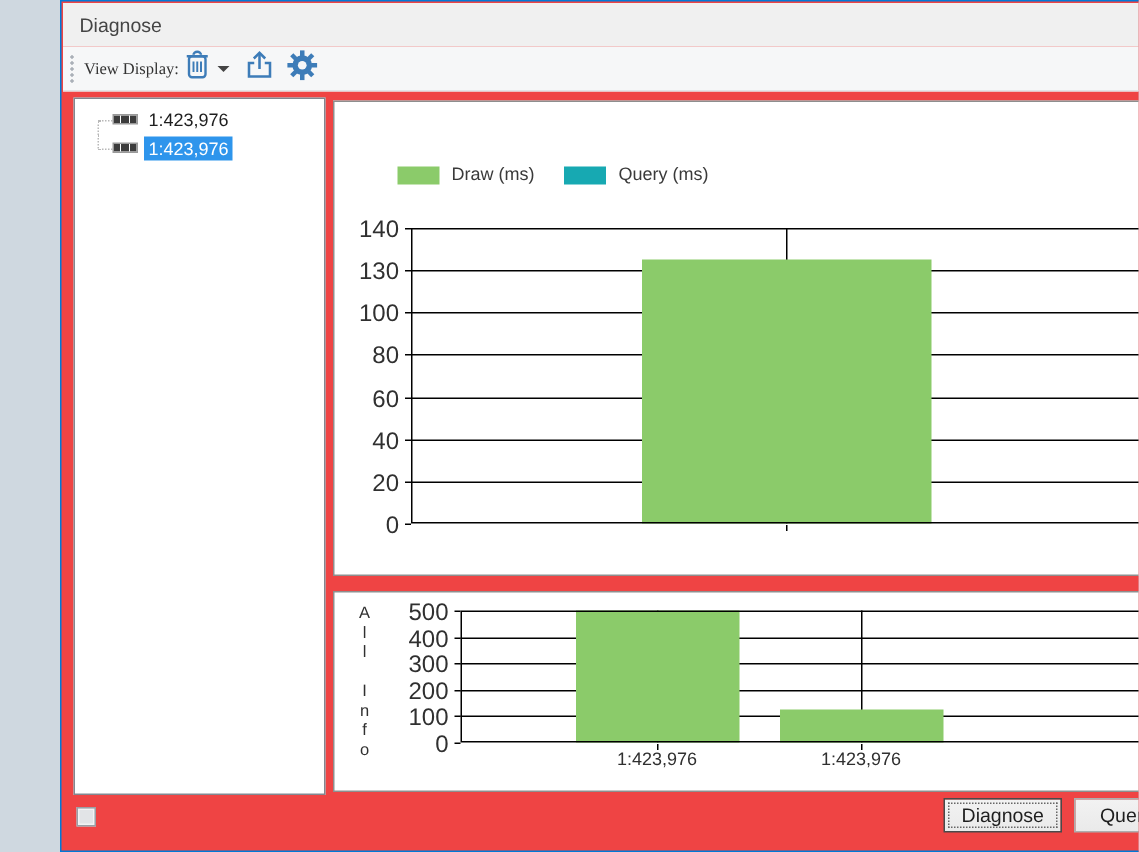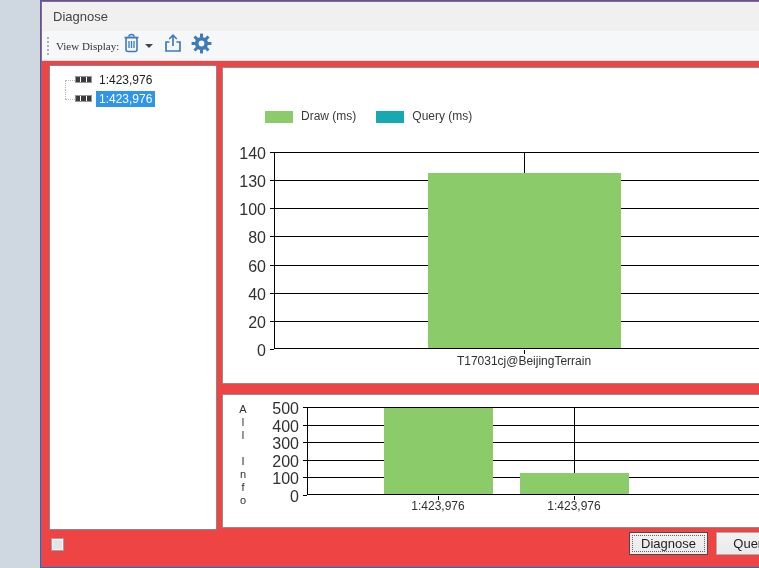--- a/index.html
+++ b/index.html
@@ -180,21 +180,20 @@
       <div class="abs tick" style="left: 47px; top: 112px; width: 4px; height: 1px;"></div>
       <div class="abs tick" style="left: 544px; top: 112px; width: 3px; height: 1px;"></div>
       <div class="abs axis-num" style="left: 3px; top: 105px; width: 40px;">130</div>
       <div class="abs tick" style="left: 47px; top: 84px; width: 4px; height: 1px;"></div>
       <div class="abs tick" style="left: 544px; top: 84px; width: 3px; height: 1px;"></div>
       <div class="abs axis-num" style="left: 3px; top: 77px; width: 40px;">140</div>
       <div class="abs gridline" style="left: 301px; top: 84px; width: 1px; height: 197px;"></div>
       <div class="abs bar" style="left: 204.5px; top: 105px; width: 193px; height: 176px; background: rgb(139, 203, 106);"></div>
       <div class="abs plot-border" style="left: 51px; top: 84px; width: 493px; height: 197px;"></div>
       <div class="abs tick" style="left: 301px; top: 282px; width: 1px; height: 4px;"></div>
-      <div class="abs xcat-label" style="left: 191px; top: 286px; width: 220px;">T17031cj@BeijingTerrain</div>
     </div>
 
   <div class="chart-panel" id="chart2">
       <div class="abs tick" style="left: 80px; top: 100px; width: 4px; height: 1px;"></div>
       <div class="abs tick" style="left: 540px; top: 100px; width: 3px; height: 1px;"></div>
       <div class="abs axis-num" style="left: 36px; top: 93px; width: 40px;">0</div>
       <div class="abs gridline" style="left: 84px; top: 82px; width: 456px; height: 1px;"></div>
       <div class="abs tick" style="left: 80px; top: 82px; width: 4px; height: 1px;"></div>
       <div class="abs tick" style="left: 540px; top: 82px; width: 3px; height: 1px;"></div>
       <div class="abs axis-num" style="left: 36px; top: 75px; width: 40px;">100</div>

